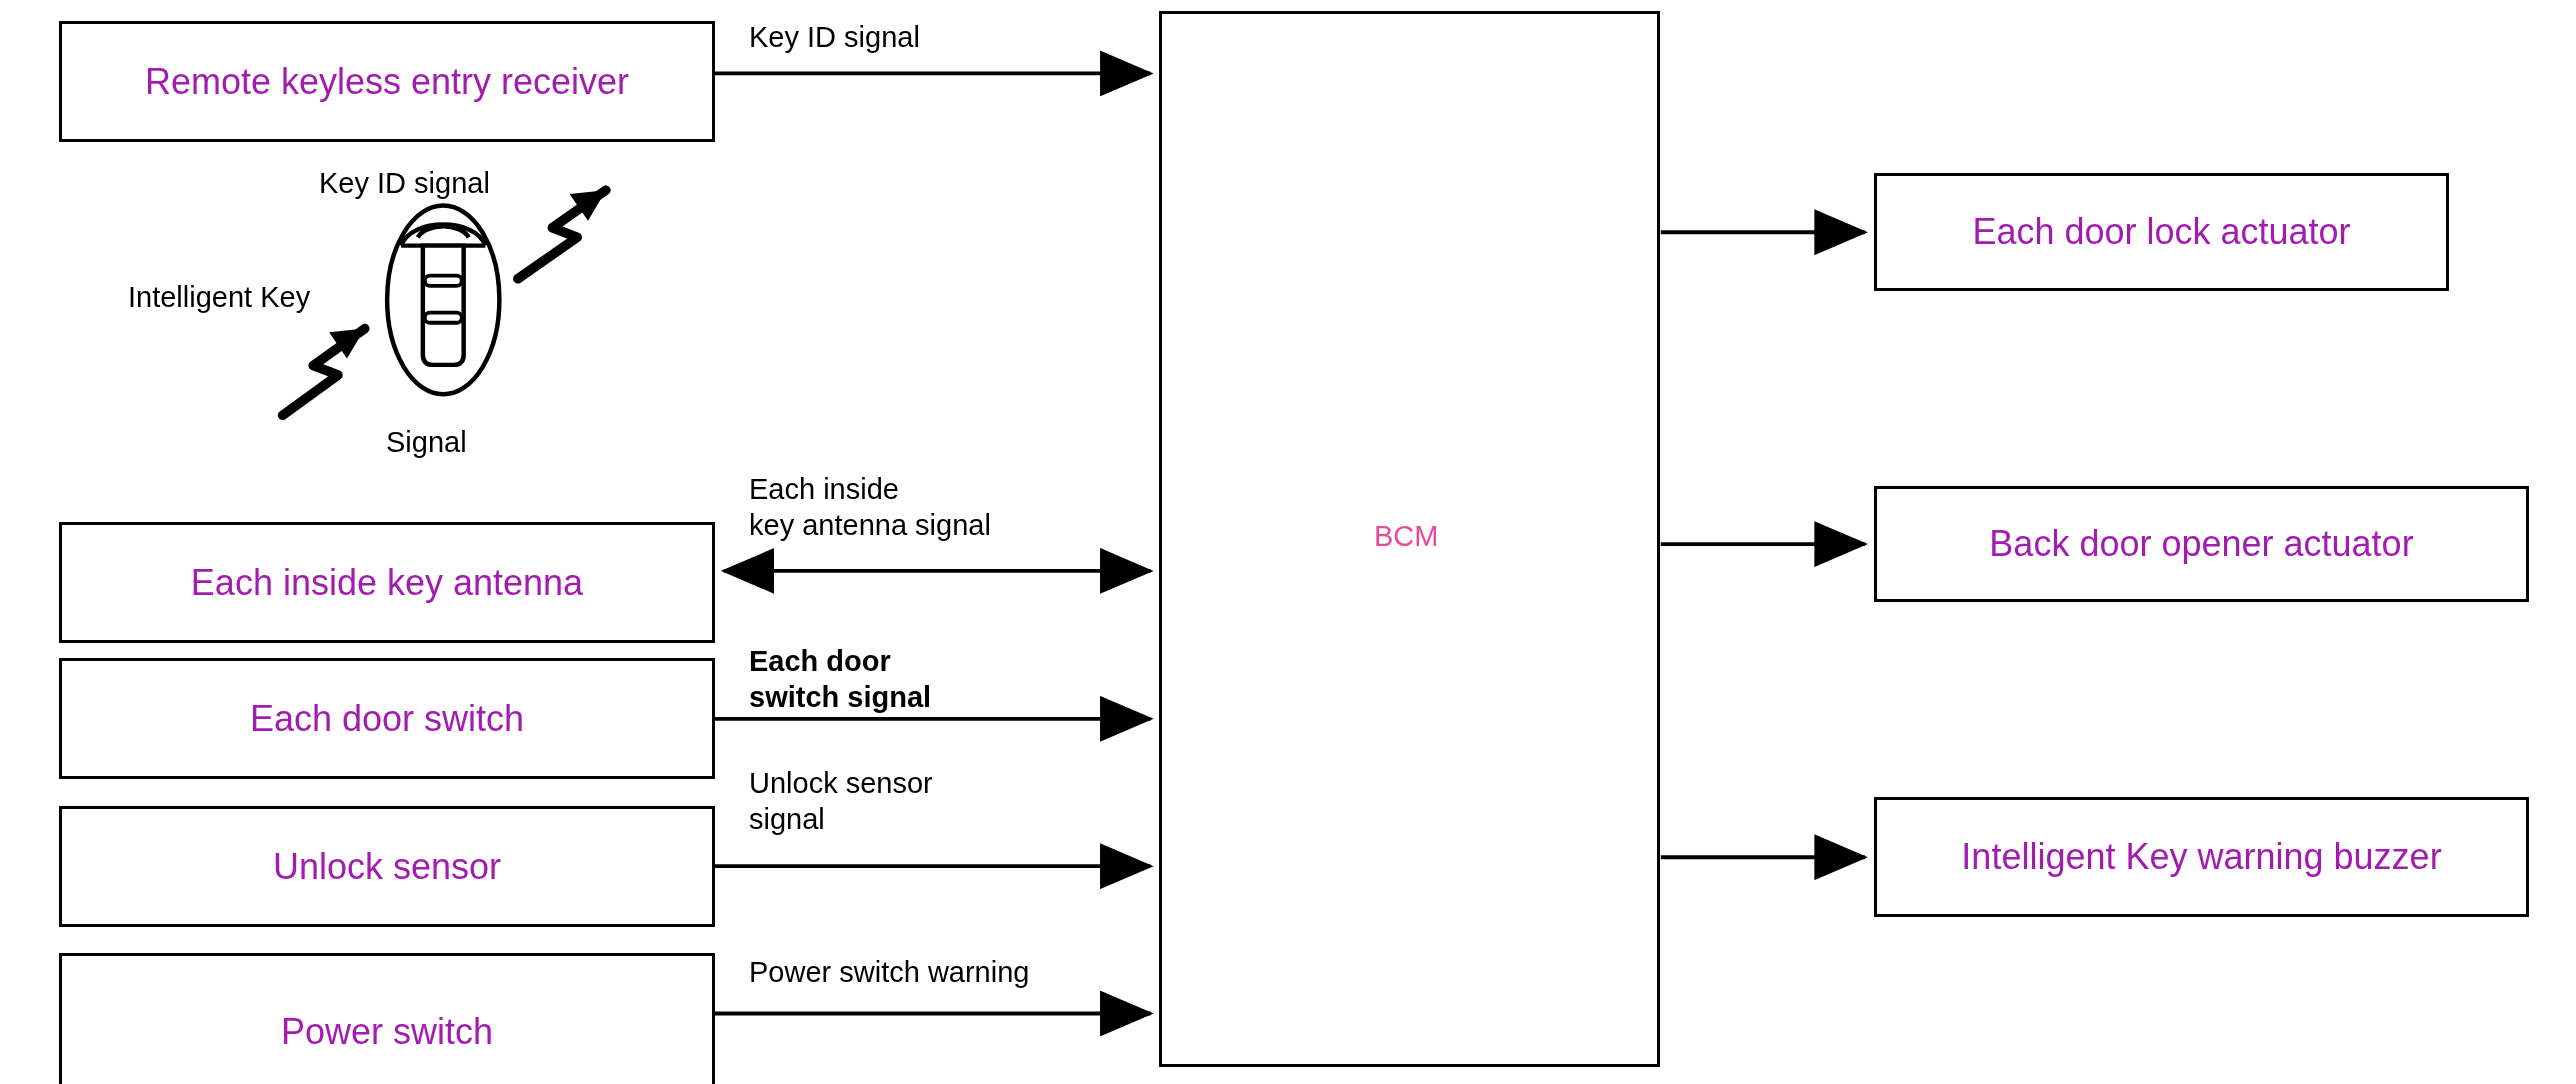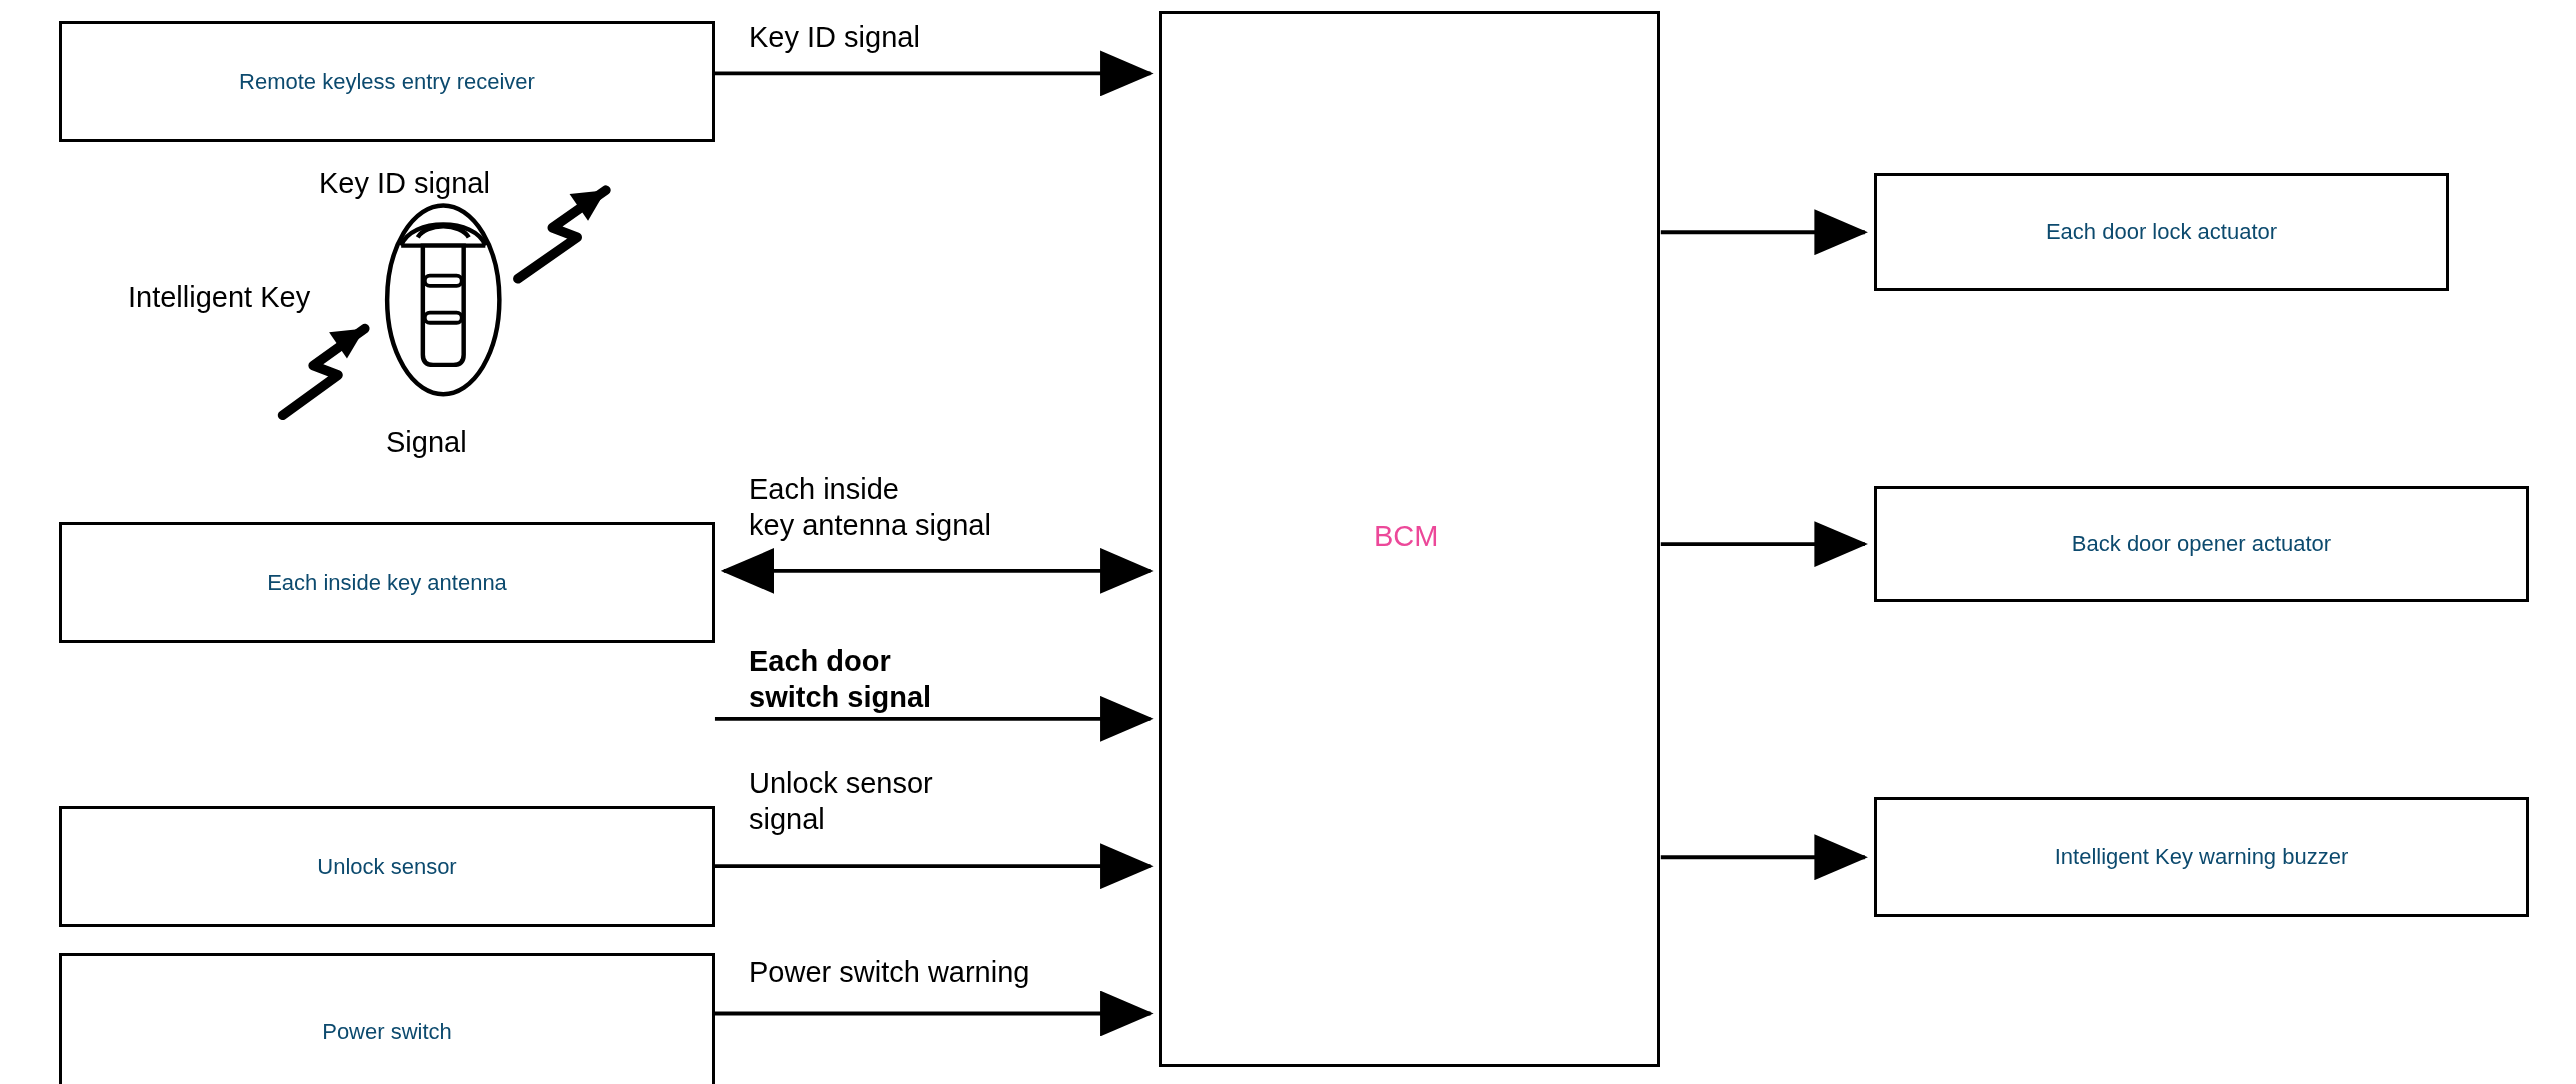--- a/index.html
+++ b/index.html
@@ -1,39 +1,42 @@
 <!DOCTYPE html>
 <html style="font-size:10.2px"><head>
 <meta charset="utf-8">
 <style>
   html,body{margin:0;padding:0;background:#ffffff;}
   body{font-family:"Liberation Sans", sans-serif;}
   #stage{position:relative;width:2576px;height:1085px;background:#fff;overflow:hidden;}
   .box{position:absolute;box-sizing:border-box;border:3.2px solid #000;background:#fff;
        display:flex;align-items:center;justify-content:center;text-align:center;}
-  .box span{font-size:22px;color:#0c4a6e;line-height:1.15;}
+  .box span{font-size:36px;color:#a21caf;line-height:1.15;}
   .bcm{position:absolute;box-sizing:border-box;border:3.2px solid #000;background:#fff;}
   .bcm-label{position:absolute;font-size:29px;color:#ec4899;}
   .lbl{position:absolute;font-size:29px;color:#000;line-height:1.24;white-space:pre;}
   .svglayer{position:absolute;left:0;top:0;width:2576px;height:1085px;pointer-events:none;}
   .keylbl{position:absolute;font-size:29px;color:#000;white-space:nowrap;}
 </style>
 </head>
 <body>
 
 <div id="stage">
 
   <div class="box" style="left:59px;top:21px;width:656px;height:121px;">
     <span>Remote keyless entry receiver</span>
   </div>
 
   <div class="box" style="left:59px;top:522px;width:656px;height:121px;">
     <span>Each inside key antenna</span>
   </div>
 
+  <div class="box" style="left:59px;top:658px;width:656px;height:121px;">
+    <span>Each door switch</span>
+  </div>
 
   <div class="box" style="left:59px;top:806px;width:656px;height:121px;">
     <span>Unlock sensor</span>
   </div>
 
   <div class="box" style="left:59px;top:953px;width:656px;height:157px;">
     <span>Power switch</span>
   </div>
 
   <div class="bcm" style="left:1159px;top:11px;width:501px;height:1056px;"></div>

